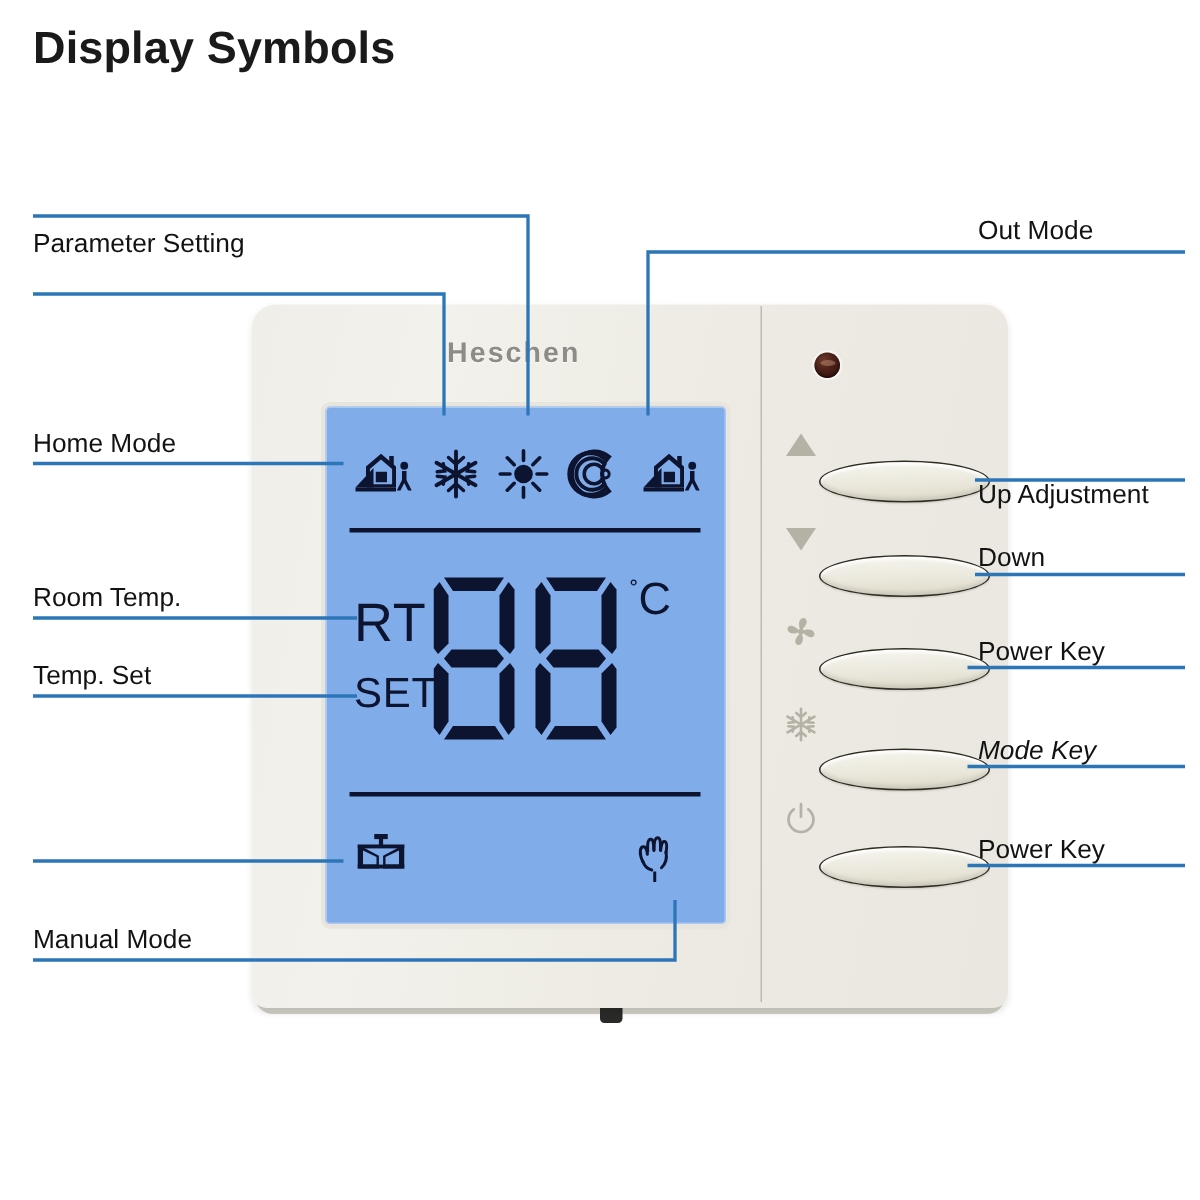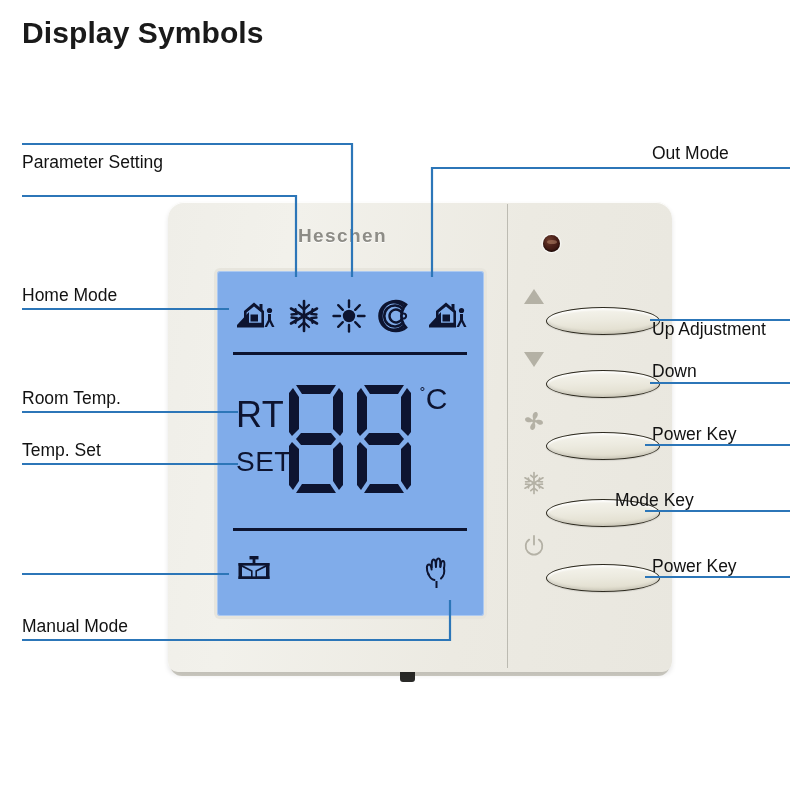--- a/index.html
+++ b/index.html
@@ -472,16 +472,16 @@
   <div class="callout" style="left:22px; top:121px;margin-top:32px;">Parameter Setting</div>
   <div class="callout" style="left:22px; top:286px;">Home Mode</div>
   <div class="callout" style="left:22px; top:389px;">Room Temp.</div>
   <div class="callout" style="left:22px; top:441px;">Temp. Set</div>
   <div class="callout" style="left:22px; top:617px;">Manual Mode</div>
 
   <div class="callout" style="left:652px; top:144px;">Out Mode</div>
   <div class="callout" style="left:652px; top:300px;margin-top:20px;">Up Adjustment</div>
   <div class="callout" style="left:652px; top:362px;">Down</div>
   <div class="callout" style="left:652px; top:425px;">Power Key</div>
-  <div class="callout" style="left:615px; top:491px;">Mode Key</div>
+  <div class="callout" style="left:652px; top:491px;font-style:italic;">Mode Key</div>
   <div class="callout" style="left:652px; top:557px;">Power Key</div>
 
 </div>
 
 </body></html>

